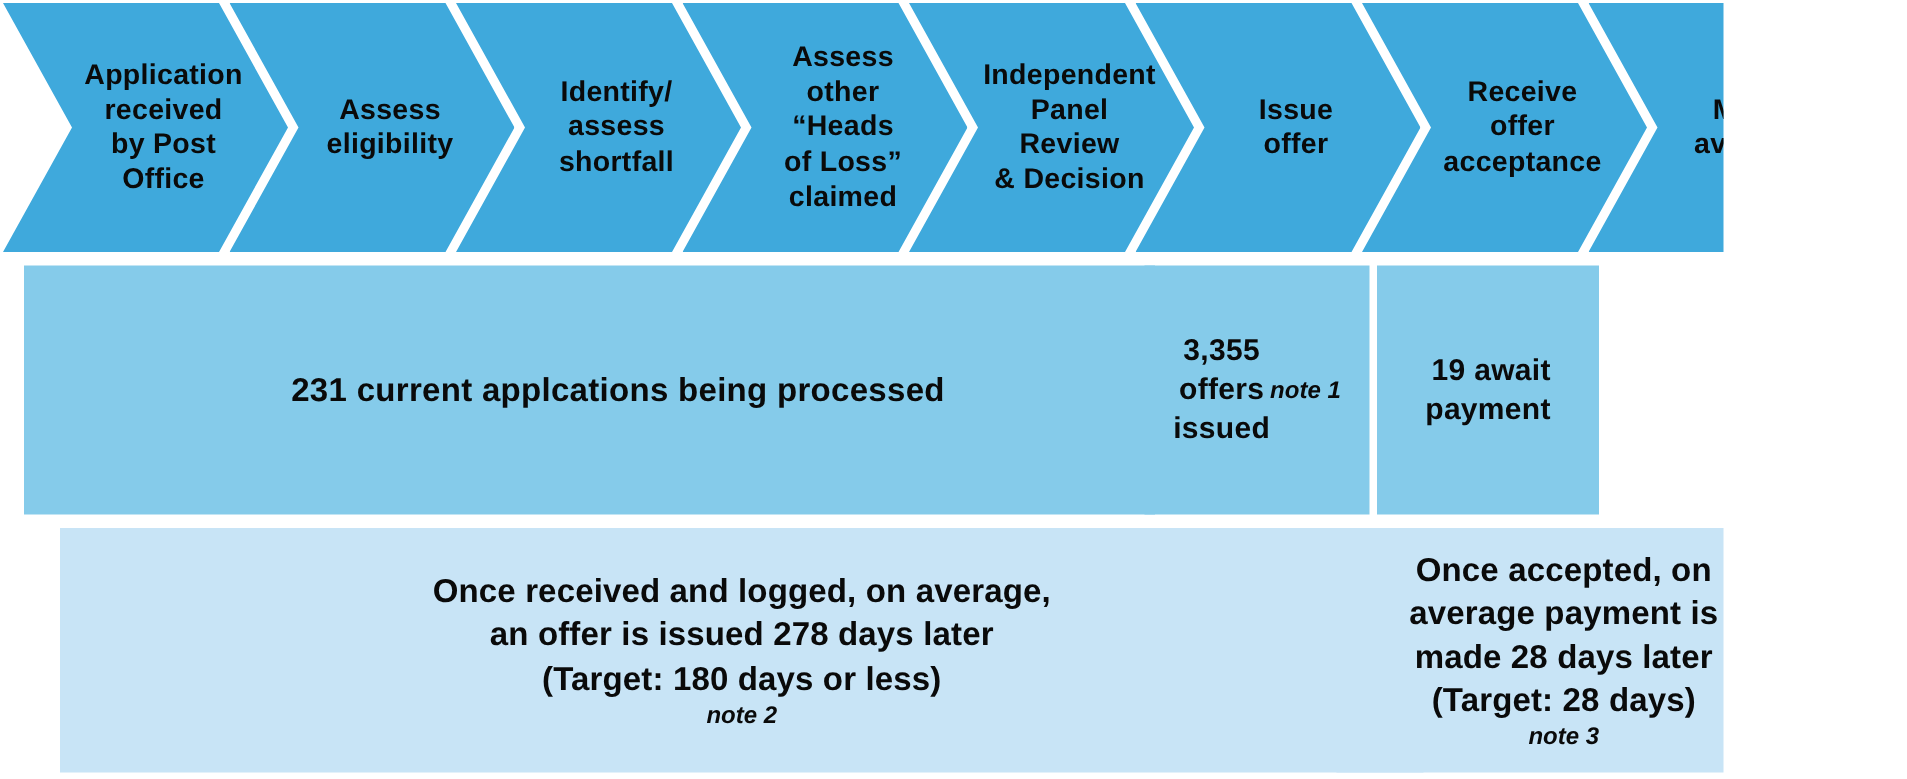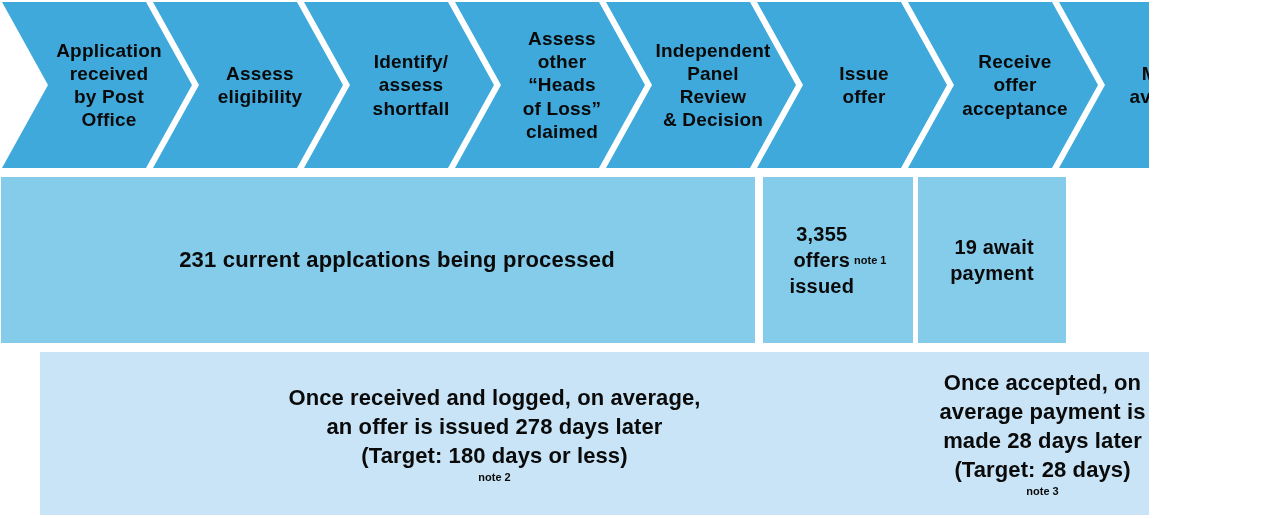--- a/index.html
+++ b/index.html
@@ -58,22 +58,23 @@
   }
   .stat-main {
     font-size: 20px;
     font-weight: 700;
     line-height: 1.3;
     white-space: pre-line;
     letter-spacing: 0.2px;
   }
   .stat-box.wide .stat-main { font-size: 22px; }
   .note {
-    font-size: 11px;
+    font-size: 16px;
     font-weight: 600;
+    font-style: italic;
     line-height: 1.25;
     margin-top: 1px;
   }
 
   
   .timing-box {
     position: absolute;
     top: 352px;
     height: 163px;
     background: var(--light_blue, #C8E4F6);
@@ -86,21 +87,21 @@
   }
   .timing-main {
     font-size: 22px;
     font-weight: 700;
     line-height: 1.32;
     white-space: pre-line;
     letter-spacing: 0.1px;
   }
 
   
-  .pos-processing { left: 1px;    width: 754px; padding-left: 38px; }
+  .pos-processing { left: 16px;    width: 754px; padding-left: 38px; }
   .pos-offers     { left: 763px;  width: 150px; }
   .pos-await      { left: 918px;  width: 148px; text-align: right; }
   .pos-paid       { left: 1071px; width: 150px; }
   .pos-offer-timing   { left: 4px;   width: 909px; margin-left: 36px; }
   .pos-payment-timing { left: 891px; width: 303px; }
 </style>
 </head>
 <body>
 
 <div class="canvas">

